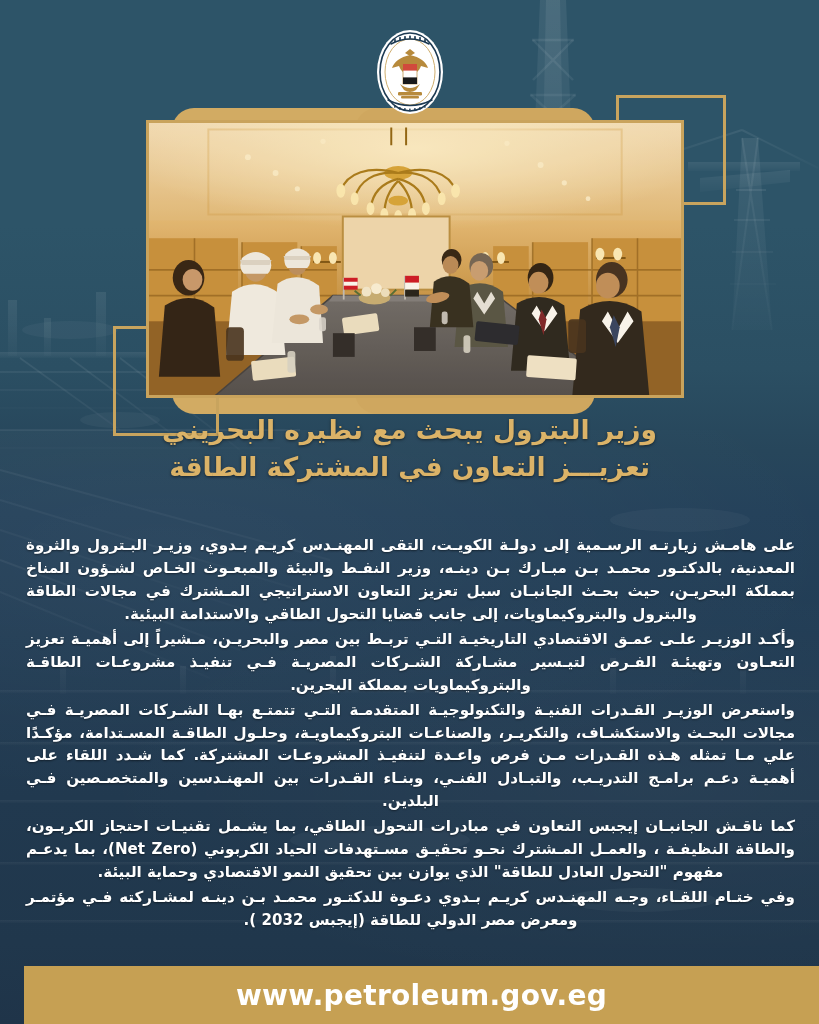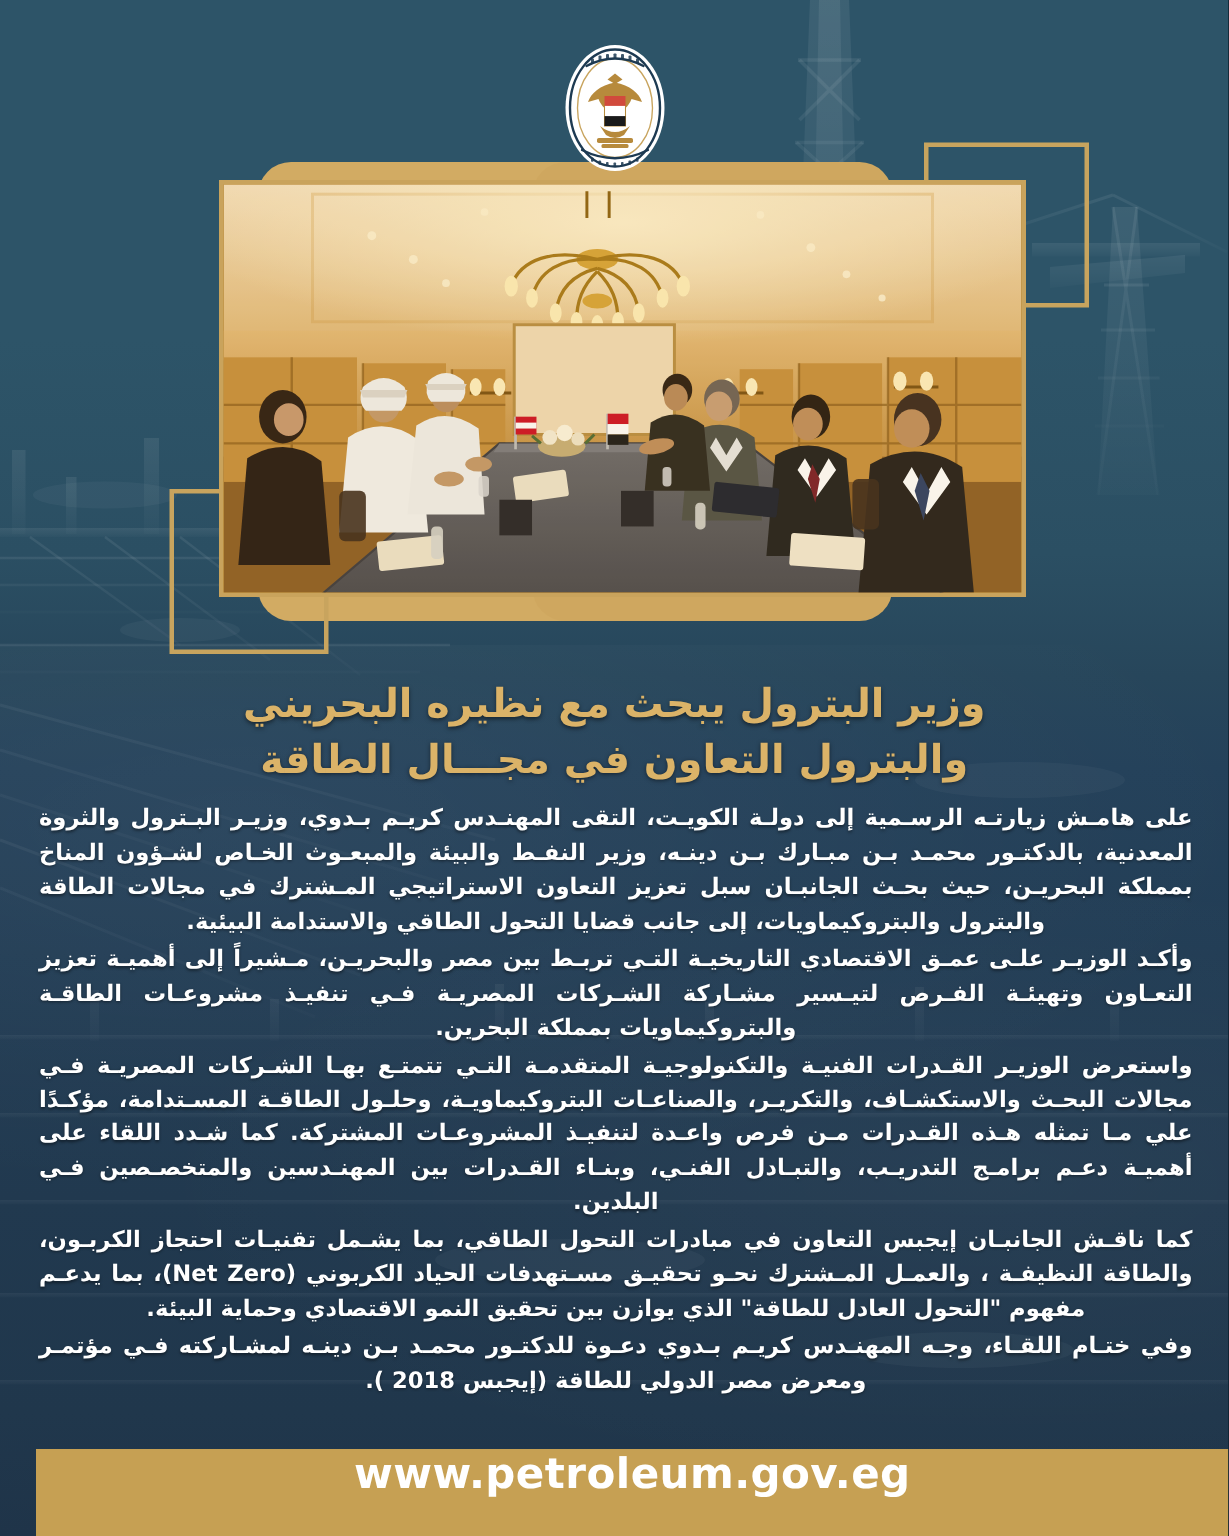--- a/index.html
+++ b/index.html
@@ -114,21 +114,21 @@
     overflow: hidden;
     z-index: 4;
     background: #b5832f;
   }
   .photo svg { display: block; width: 100%; height: 100%; }
 
   
   .headline {
     position: absolute;
     left: 0; right: 0;
-    top: 452px;
+    top: 412px;
     text-align: center;
     z-index: 6;
     padding: 0 60px;
   }
   .headline .line {
     display: block;
     color: #dbb368;
     font-size: 26.5px;
     font-weight: bold;
     line-height: 1.38;
@@ -158,20 +158,21 @@
   .body-text p:last-child { margin-bottom: 0; }
 
   
   .footer {
     position: absolute;
     left: 0; right: 0;
     bottom: 0;
     height: 58px;
     background: #c6a053;
     display: flex;
+    align-items: center;
     justify-content: center;
     z-index: 7;
     margin-left: 24px;
   }
   .footer-url {
     color: #ffffff;
     font-size: 28px;
     font-weight: bold;
     letter-spacing: 0.3px;
     direction: ltr;
@@ -499,28 +500,28 @@
         <rect x="78" y="208" width="18" height="34" rx="4"></rect>
         <rect x="424" y="200" width="18" height="34" rx="4"></rect>
       </g>
 
       <rect x="0" y="0" width="538" height="278" fill="#c58a2a" opacity="0.1"></rect>
     </svg>
   </div>
 
   <div class="headline">
     <span class="line">وزير البترول يبحث مع نظيره البحريني</span>
-    <span class="line">والبترول التعاون في مجـــال الطاقة</span>
+    <span class="line">تعزيـــز التعاون في المشتركة الطاقة</span>
   </div>
 
   <div class="body-text">
     <p>على هامـش زيارتـه الرسـمية إلى دولـة الكويـت، التقى المهنـدس كريـم بـدوي، وزيـر البـترول والثروة المعدنية، بالدكتـور محمـد بـن مبـارك بـن دينـه، وزير النفـط والبيئة والمبعـوث الخـاص لشـؤون المناخ بمملكة البحريـن، حيث بحـث الجانبـان سبل تعزيز التعاون الاستراتيجي المـشترك في مجالات الطاقة والبترول والبتروكيماويات، إلى جانب قضايا التحول الطاقي والاستدامة البيئية.</p>
     <p>وأكـد الوزيـر علـى عمـق الاقتصادي التاريخيـة التـي تربـط بين مصر والبحريـن، مـشيراً إلى أهميـة تعزيز التعـاون وتهيئـة الفـرص لتيـسير مشـاركة الشـركات المصريـة فـي تنفيـذ مشروعـات الطاقـة والبتروكيماويات بمملكة البحرين.</p>
     <p>واستعرض الوزيـر القـدرات الفنيـة والتكنولوجيـة المتقدمـة التـي تتمتـع بهـا الشـركات المصريـة فـي مجالات البحـث والاستكشـاف، والتكريـر، والصناعـات البتروكيماويـة، وحلـول الطاقـة المسـتدامة، مؤكـدًا علي مـا تمثله هـذه القـدرات مـن فرص واعـدة لتنفيـذ المشروعـات المشتركة. كما شـدد اللقاء على أهميـة دعـم برامـج التدريـب، والتبـادل الفنـي، وبنـاء القـدرات بين المهنـدسين والمتخصـصين فـي البلدين.</p>
     <p>كما ناقـش الجانبـان إيجبس التعاون في مبادرات التحول الطاقي، بما يشـمل تقنيـات احتجاز الكربـون، والطاقة النظيفـة ، والعمـل المـشترك نحـو تحقيـق مسـتهدفات الحياد الكربوني (Net Zero)، بما يدعـم مفهوم "التحول العادل للطاقة" الذي يوازن بين تحقيق النمو الاقتصادي وحماية البيئة.</p>
-    <p>وفي ختـام اللقـاء، وجـه المهنـدس كريـم بـدوي دعـوة للدكتـور محمـد بـن دينـه لمشـاركته فـي مؤتمـر ومعرض مصر الدولي للطاقة (إيجبس 2018 ).</p>
+    <p>وفي ختـام اللقـاء، وجـه المهنـدس كريـم بـدوي دعـوة للدكتـور محمـد بـن دينـه لمشـاركته فـي مؤتمـر ومعرض مصر الدولي للطاقة (إيجبس 2032 ).</p>
   </div>
 
   <div class="footer">
     <span class="footer-url">www.petroleum.gov.eg</span>
   </div>
 
 </div>
 
 </body></html>

